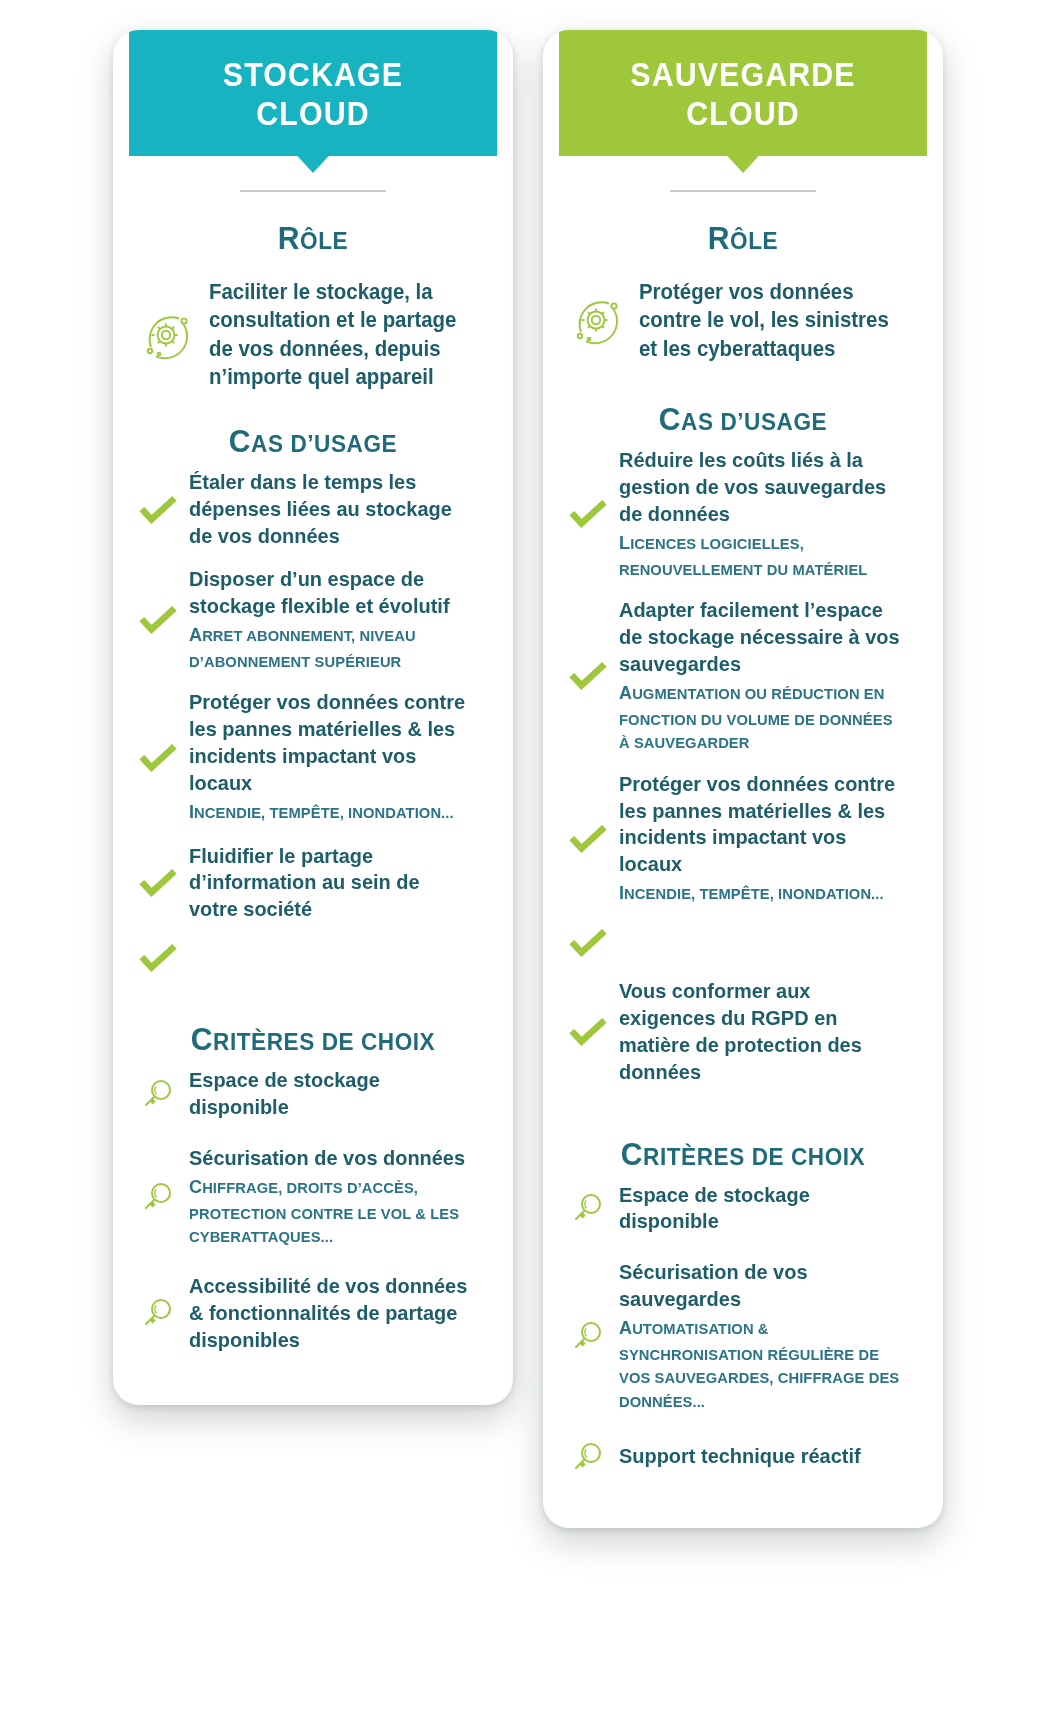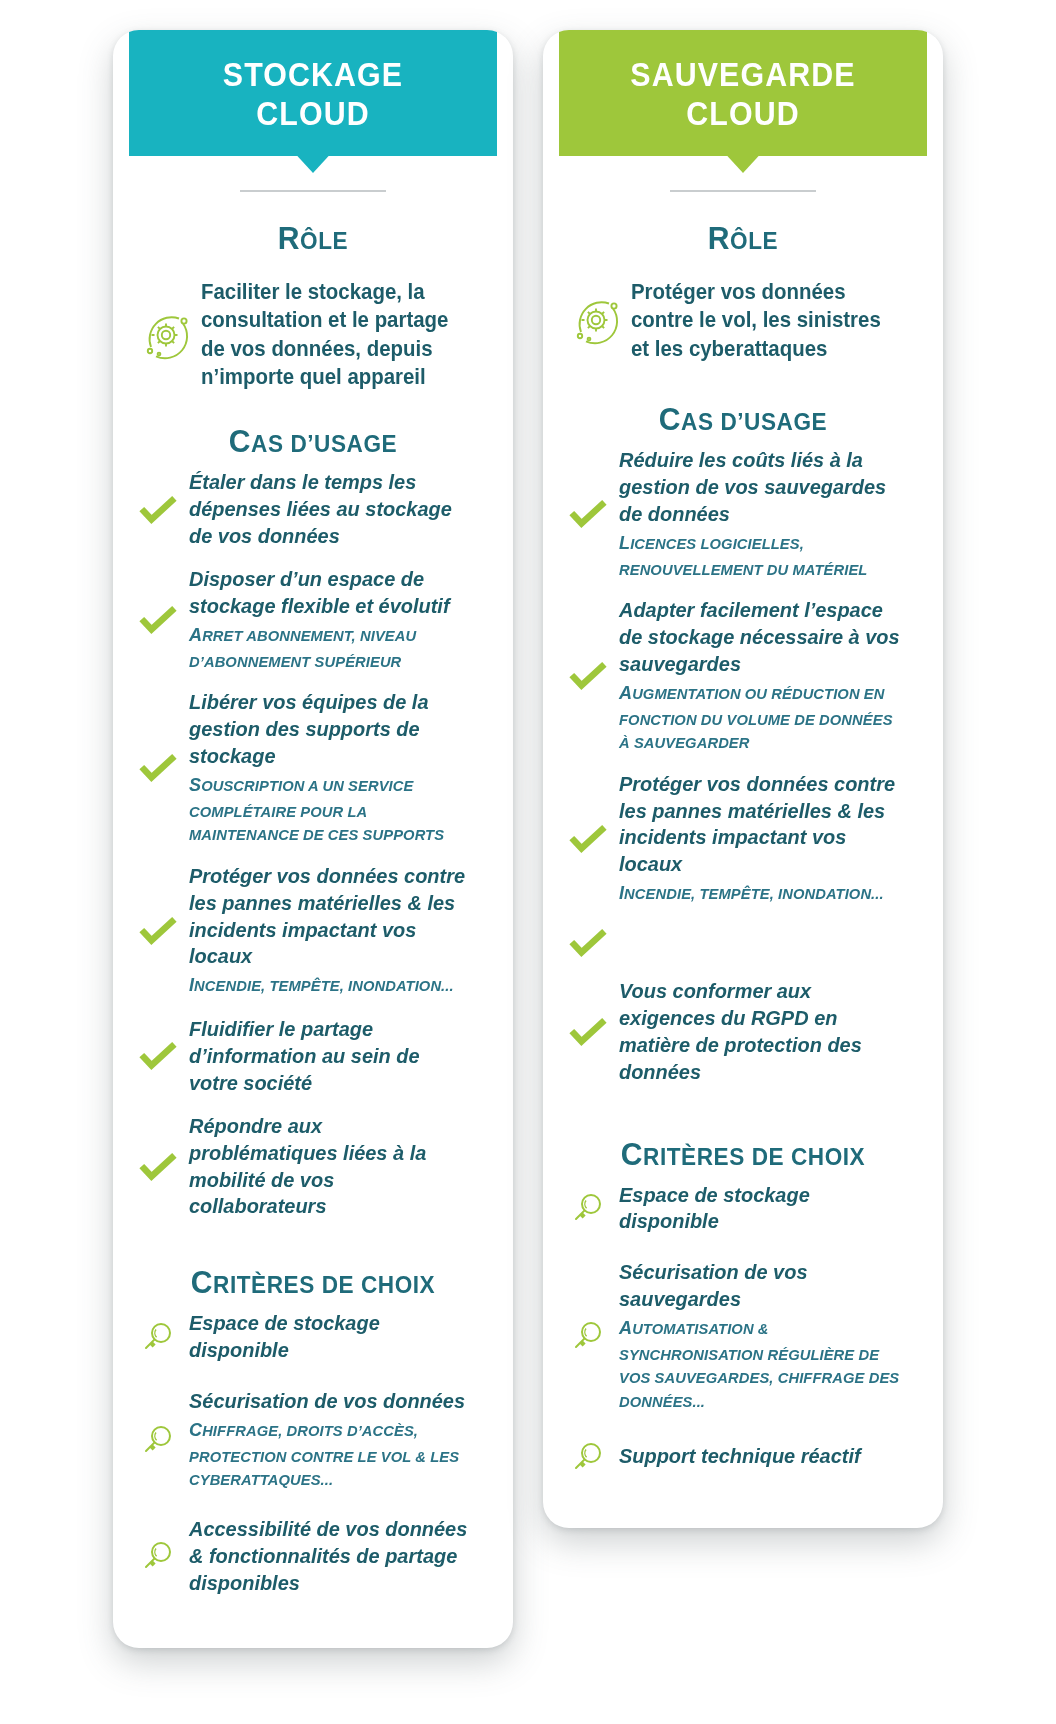--- a/index.html
+++ b/index.html
@@ -92,42 +92,41 @@
   .section-title .cap{ font-size:32px; }
   .section-title .sm{ font-size:24px; }
 
   .sp-top{ margin-top:30px; }
   .sp-top-lg{ margin-top:36px; }
 
   
   .role-row{
     display:flex;
     align-items:center;
-    gap:6px;
+    gap:14px;
     margin-top:12px;
     margin-bottom:4px;
   }
   .role-icon{ flex:0 0 auto; width:56px; height:56px; }
   .role-text{
     color:#1d5c69;
     font-weight:700;
     font-size:21.5px;
     line-height:1.32;
     font-stretch:condensed;
     transform:scaleX(.95);
     transform-origin:left center;
   }
 
   
   .item{
     display:flex;
     align-items:center;
     gap:12px;
     margin-bottom:18px;
-    font-style:italic;
   }
   .item .bullet{ flex:0 0 auto; width:38px; height:38px; display:block; }
   .item .txt{ flex:1 1 auto; }
   .item .main{
     color:#1d5c69;
     font-weight:700;
     font-size:21px;
     line-height:1.28;
     font-stretch:condensed;
     transform:scaleX(.95);
@@ -208,31 +207,20 @@
             <svg viewBox="0 0 38 38" width="38" height="38">
                 <path d="M5 20.5l7.5 8L33 9.5" fill="none" stroke="#9ec73b" stroke-width="6.5" stroke-linecap="square"></path>
               </svg>
           </span>
           <div class="txt">
             <div class="main">Disposer d’un espace de stockage flexible et évolutif</div>
             <div class="sub"><span class="c1">A</span><span>RRET ABONNEMENT, NIVEAU D’ABONNEMENT SUPÉRIEUR</span></div>
           </div>
         </div>
 
-        <div class="item">
-          <span class="bullet">
-            <svg viewBox="0 0 38 38" width="38" height="38">
-                <path d="M5 20.5l7.5 8L33 9.5" fill="none" stroke="#9ec73b" stroke-width="6.5" stroke-linecap="square"></path>
-              </svg>
-          </span>
-          <div class="txt">
-            <div class="main">Libérer vos équipes de la gestion des supports de stockage</div>
-            <div class="sub"><span class="c1">S</span><span>OUSCRIPTION A UN SERVICE COMPLÉTAIRE POUR LA MAINTENANCE DE CES SUPPORTS</span></div>
-          </div>
-        </div>
 
         <div class="item">
           <span class="bullet">
             <svg viewBox="0 0 38 38" width="38" height="38">
                 <path d="M5 20.5l7.5 8L33 9.5" fill="none" stroke="#9ec73b" stroke-width="6.5" stroke-linecap="square"></path>
               </svg>
           </span>
           <div class="txt">
             <div class="main">Protéger vos données contre les pannes matérielles &amp; les incidents impactant vos locaux</div>
             <div class="sub"><span class="c1">I</span><span>NCENDIE, TEMPÊTE, INONDATION...</span></div>
@@ -249,23 +237,20 @@
             <div class="main">Fluidifier le partage d’information au sein de votre société</div>
           </div>
         </div>
 
         <div class="item">
           <span class="bullet">
             <svg viewBox="0 0 38 38" width="38" height="38">
                 <path d="M5 20.5l7.5 8L33 9.5" fill="none" stroke="#9ec73b" stroke-width="6.5" stroke-linecap="square"></path>
               </svg>
           </span>
-          <div class="txt">
-            <div class="main">Répondre aux problématiques liées à la mobilité de vos collaborateurs</div>
-          </div>
         </div>
 
       </div>
 
       <div class="section-title sp-top">
         <span class="cap">C</span><span class="sm">RITÈRES DE CHOIX</span>
       </div>
 
       <div class="items-loose">
 

